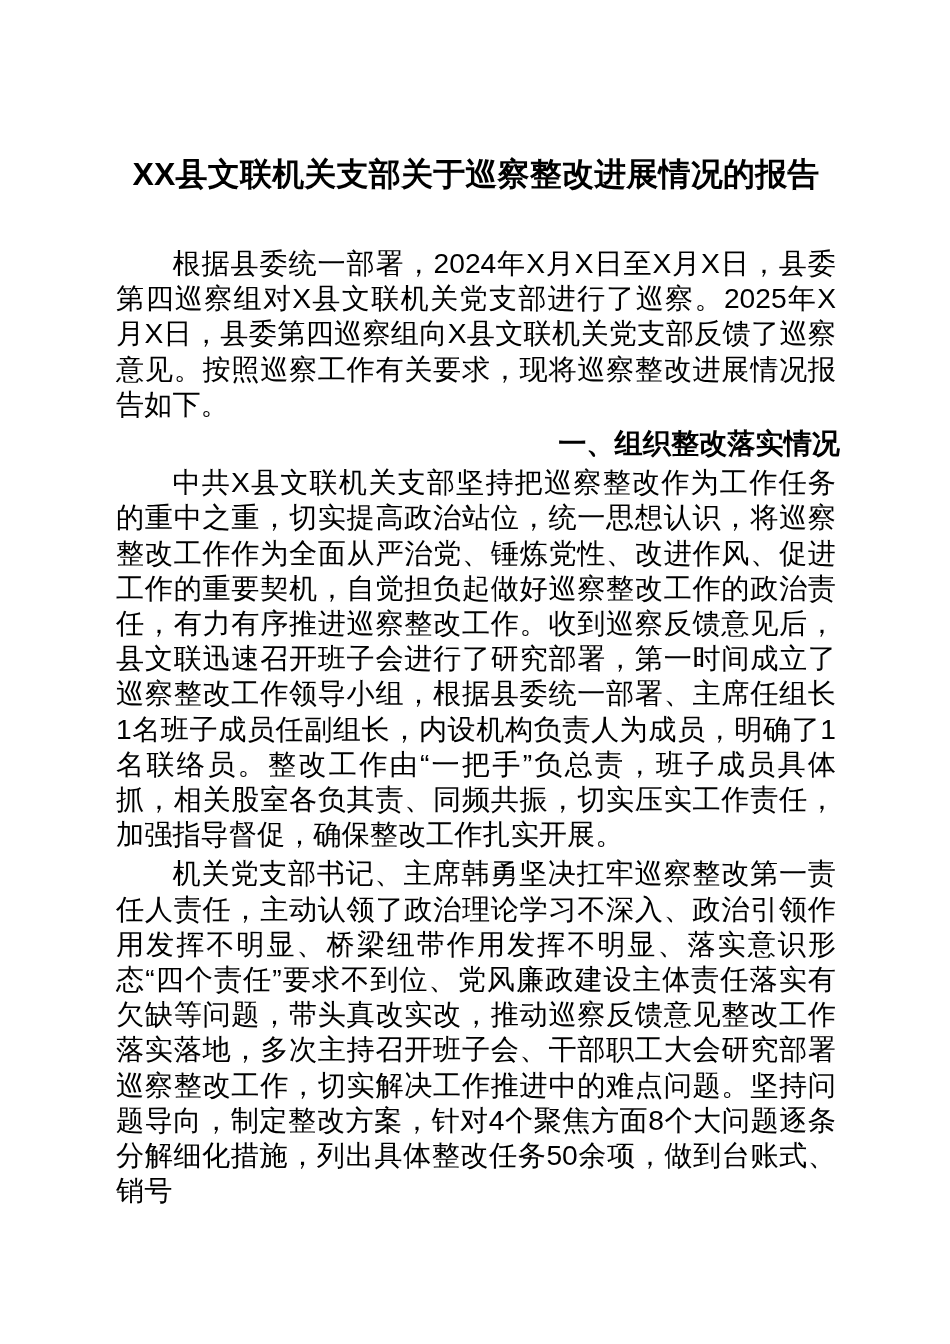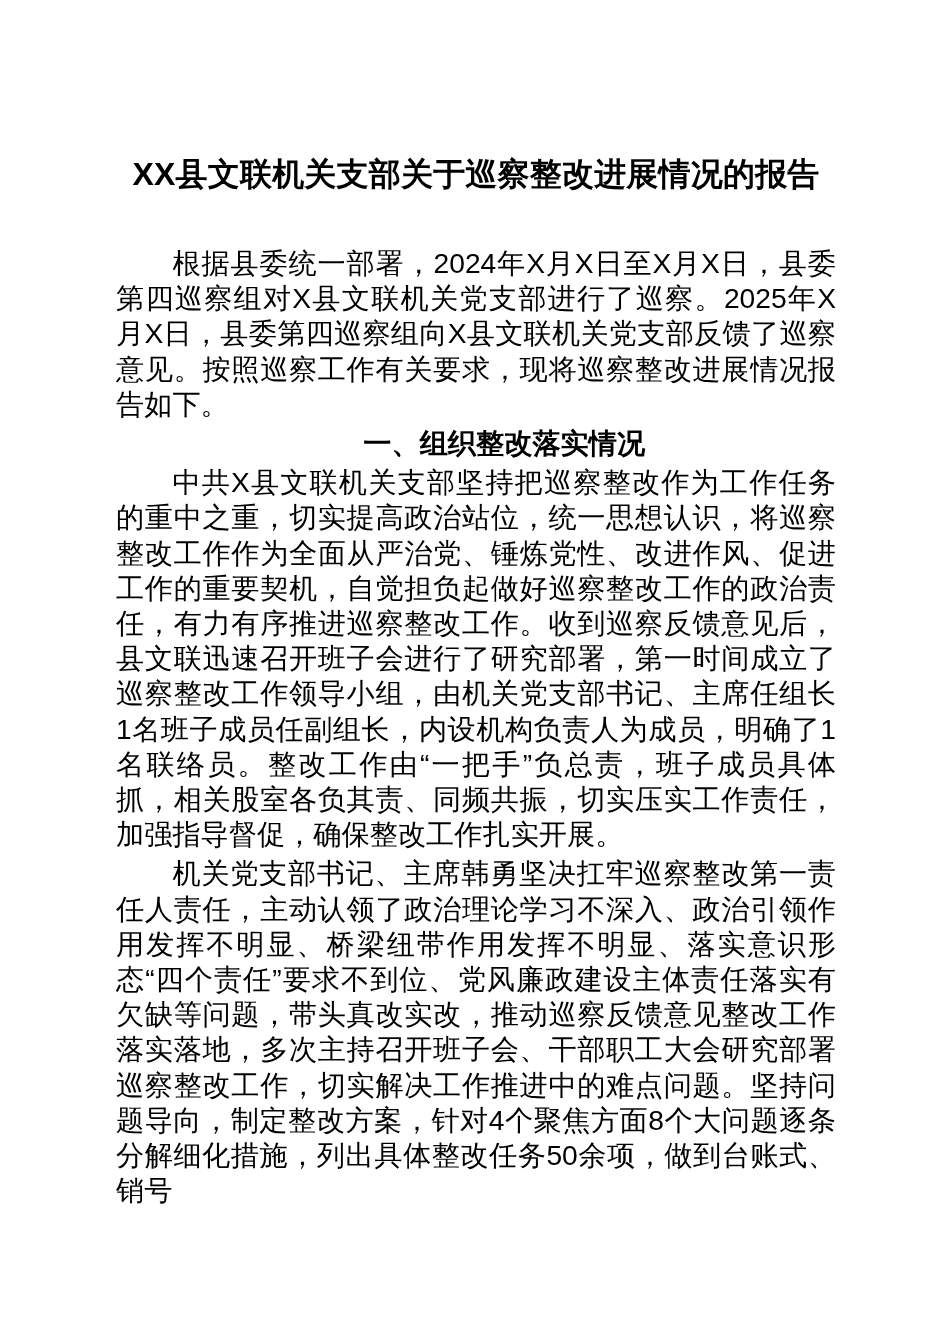--- a/index.html
+++ b/index.html
@@ -60,34 +60,34 @@
     margin-top: 35px;
   }
 
   .heading {
     margin: 0;
     padding: 0;
     font-size: 28.2px;
     line-height: 35.2px;
     font-weight: bold;
     text-indent: 2em;
-    text-align: center;
+    text-align: right;
     word-break: break-all;
   }
 </style>
 </head>
 <body>
 
 <div class="page">
   <div class="content">
 
     <h1 class="doc-title">XX县文联机关支部关于巡察整改进展情况的报告</h1>
 
     <p class="para first">根据县委统一部署，2024年X月X日至X月X日，县委第四巡察组对X县文联机关党支部进行了巡察。2025年X月X日，县委第四巡察组向X县文联机关党支部反馈了巡察意见。按照巡察工作有关要求，现将巡察整改进展情况报告如下。</p>
 
     <p class="heading">一、组织整改落实情况</p>
 
-    <p class="para">中共X县文联机关支部坚持把巡察整改作为工作任务的重中之重，切实提高政治站位，统一思想认识，将巡察整改工作作为全面从严治党、锤炼党性、改进作风、促进工作的重要契机，自觉担负起做好巡察整改工作的政治责任，有力有序推进巡察整改工作。收到巡察反馈意见后，县文联迅速召开班子会进行了研究部署，第一时间成立了巡察整改工作领导小组，由机关党支部书记、主席任组长1名班子成员任副组长，内设机构负责人为成员，明确了1名联络员。整改工作由“一把手”负总责，班子成员具体抓，相关股室各负其责、同频共振，切实压实工作责任，加强指导督促，确保整改工作扎实开展。</p>
+    <p class="para">中共X县文联机关支部坚持把巡察整改作为工作任务的重中之重，切实提高政治站位，统一思想认识，将巡察整改工作作为全面从严治党、锤炼党性、改进作风、促进工作的重要契机，自觉担负起做好巡察整改工作的政治责任，有力有序推进巡察整改工作。收到巡察反馈意见后，县文联迅速召开班子会进行了研究部署，第一时间成立了巡察整改工作领导小组，根据县委统一部署、主席任组长1名班子成员任副组长，内设机构负责人为成员，明确了1名联络员。整改工作由“一把手”负总责，班子成员具体抓，相关股室各负其责、同频共振，切实压实工作责任，加强指导督促，确保整改工作扎实开展。</p>
 
     <p class="para">机关党支部书记、主席韩勇坚决扛牢巡察整改第一责任人责任，主动认领了政治理论学习不深入、政治引领作用发挥不明显、桥梁纽带作用发挥不明显、落实意识形态“四个责任”要求不到位、党风廉政建设主体责任落实有欠缺等问题，带头真改实改，推动巡察反馈意见整改工作落实落地，多次主持召开班子会、干部职工大会研究部署巡察整改工作，切实解决工作推进中的难点问题。坚持问题导向，制定整改方案，针对4个聚焦方面8个大问题逐条分解细化措施，列出具体整改任务50余项，做到台账式、销号</p>
 
   </div>
 </div>
 
 </body></html>

